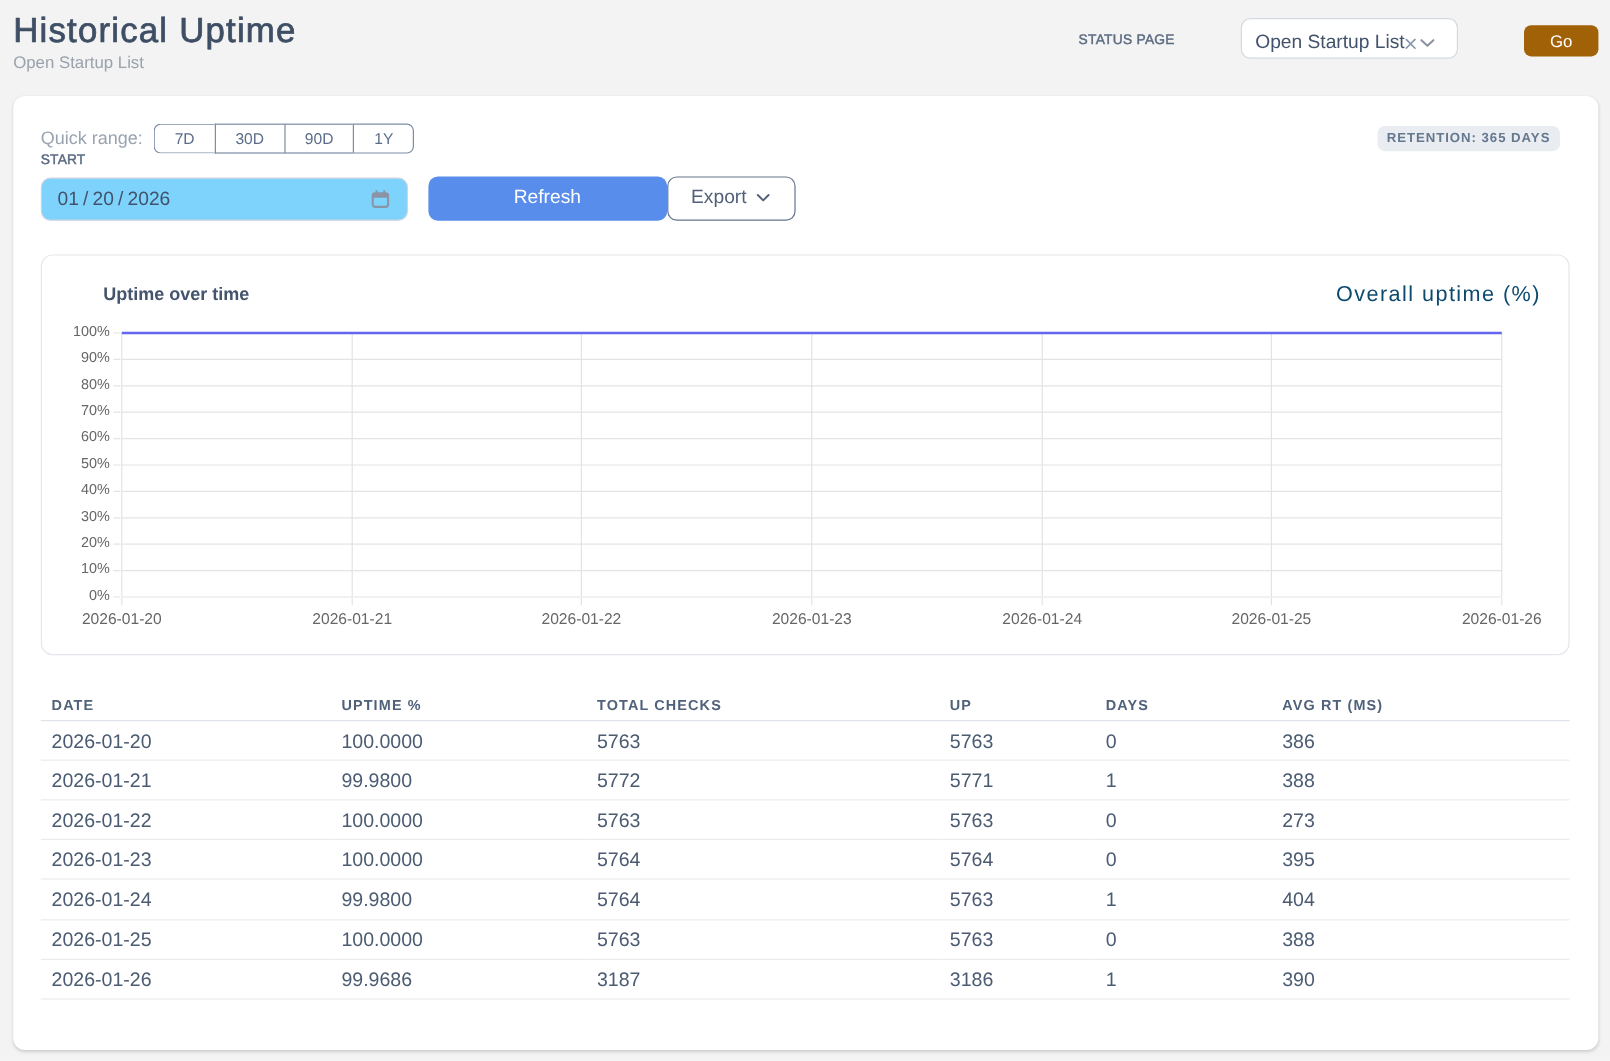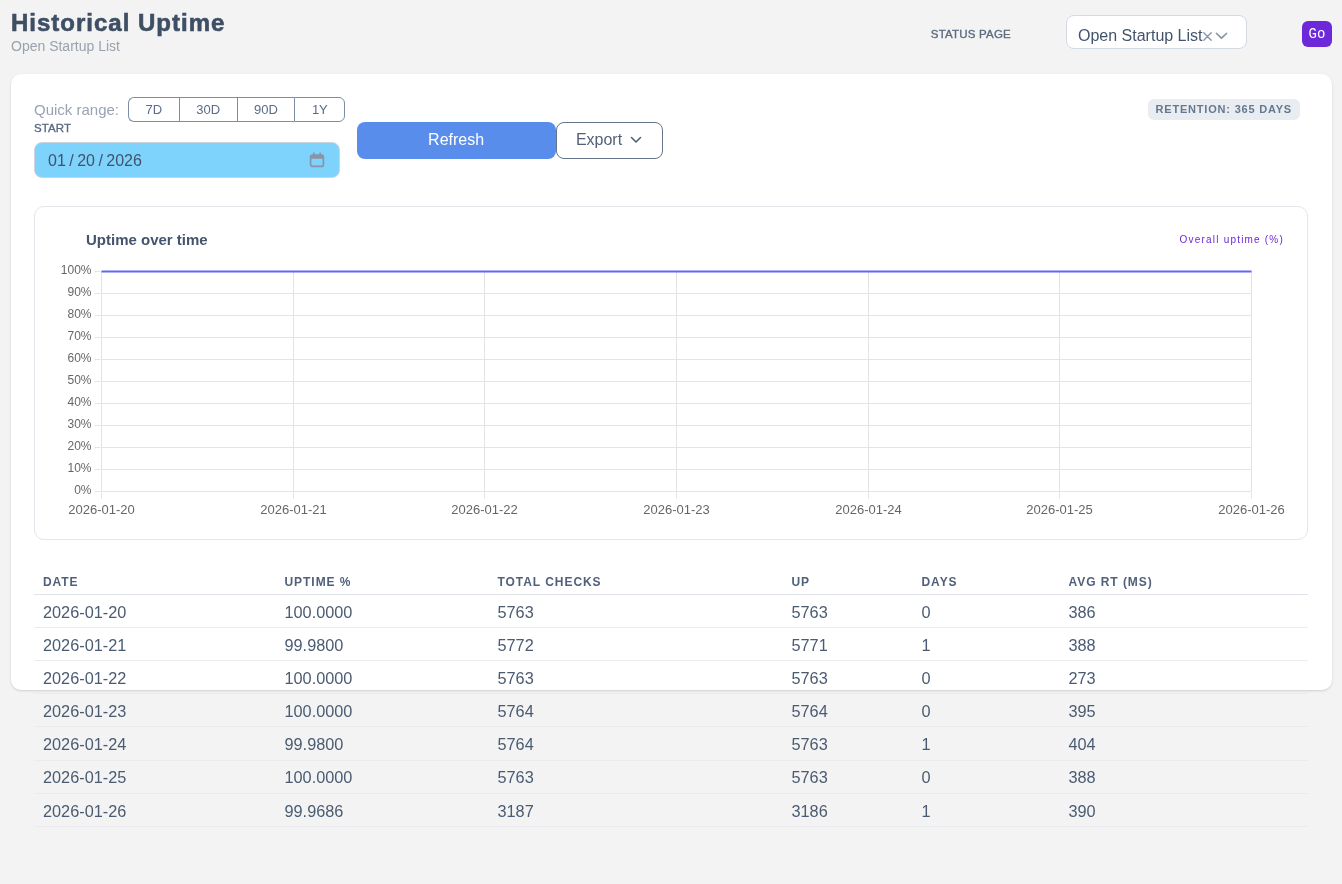--- a/index.html
+++ b/index.html
@@ -7,23 +7,23 @@
 html,body { width:1342px; height:884px; }
 body {
   background: #f2f3f2;
   font-family: "Liberation Sans", sans-serif;
   color: #4b5b72;
 }
 .page { padding: 0 10px 0 11px; }
 .topbar { display:flex; justify-content:space-between; align-items:flex-start; }
 h1 {
   margin-top: 9px;
-  font-size: 24px;
+  font-size: 29px;
   line-height: 1.2;
-  font-weight: bold;
+  font-weight: normal;
   -webkit-text-stroke: 0.6px #3e4e64;
   color: #3e4e64;
   letter-spacing: 1px;
 }
 .sub { margin-top: 0px; font-size: 14px; color: #9aa2ad; }
 .topctl { display:flex; align-items:flex-start;gap:46px; }
 .lbl-sp {
   font-size: 11.5px; color: #5c6b80;
   -webkit-text-stroke: 0.35px #5c6b80;
   letter-spacing: 0.2px; margin: 27.5px 9px 0 0;
@@ -32,31 +32,31 @@
   width: 181px; height: 34px; white-space: nowrap;
   background: #fff; border: 1px solid #d4dae2; border-radius: 8px;
   display: flex; align-items: center;
   padding: 8px 10px 0 11px;
   font-size: 16px; color: #43536b;
   margin-top: 15px;
 }
 .statussel .xic { margin-left: 0.5px; flex: none; }
 .statussel svg { margin-left: 3px; }
 .go {
-  width: 30px; height: 25.5px; margin-left: 9px; margin-top: 21px;
-  background: #6d28d9; color: #fff; border: none; border-radius: 6px;
-  font-size: 14px; font-family: Liberation Mono, monospace;
+  width: 62px; height: 25.5px; margin-left: 9px; margin-top: 21px;
+  background: #a16207; color: #fff; border: none; border-radius: 6px;
+  font-size: 14px; font-family: Liberation Sans, sans-serif;
 }
 .card {
   margin-top: 20px;
   background: #fff;
   border-radius: 10px;
   box-shadow: 0 1px 2px rgba(16,24,40,.06), 0 1px 3px rgba(16,24,40,.1);
   padding: 23px 24px 0 23px;
-  height: 616px;
+  height: 795px;
 }
 .row1 { display:flex; align-items:center; height: 25px; }
 .qr { font-size: 15px; color: #99a3b1; margin-right: 9px; }
 .btngroup { display:flex; }
 .btngroup button {
   padding: 0 16.5px; height: 25px;
   background: #fff; border: 1px solid #7d8da6;
   border-right: none;
   font-size: 13px; color: #5b6d89; font-family: inherit;
 }
@@ -85,41 +85,41 @@
   height: 36px;
   border: 1px solid #ccd4de; border-radius: 8px;
   background: #7dd3fc;
   display: flex; align-items: center;
   padding: 2px 14px 0 13px;
   font-size: 16px; color: #42526b;
 }
 .date { word-spacing: -1px; }
 .input .spacer { flex: 1; }
 .input > svg { margin-top: -1.5px; }
-.btnrow { display: flex; align-items: flex-start; }
+.btnrow { display: flex; align-items: flex-end; }
 .refresh {
   flex: 1; height: 37px;
   background: #598deb; color: #fff; border: none; border-radius: 8px;
   font-size: 16px; font-family: inherit;
 }
 .export {
   width: 107px; height: 37px;
   background: #fff; border: 1px solid #64748b; border-radius: 8px;
   font-size: 16px; color: #52617a; font-family: inherit;
   display: flex; align-items: center; justify-content: center; gap: 8px;
 }
 .chartbox {
   margin-top: 28px;
   border: 1px solid #e3e6ea; border-radius: 10px;
   height: 334px;
   padding: 24px 23px 0;
 }
 .chead { display: flex; justify-content: space-between; height: 18px; align-items: center; }
 .ctitle { font-size: 15px; font-weight: bold; color: #44546c; margin-left: 28px; }
-.clegend { font-size: 10px; color: #6d28d9; letter-spacing: 1.2px; }
+.clegend { font-size: 18px; color: #0c4a6e; letter-spacing: 1.2px; }
 table {
   width: 100%;
   margin-top: 22px;
   border-collapse: collapse;
 }
 th {
   text-align: left;
   font-size: 12px; font-weight: bold; letter-spacing: 0.95px;
   color: #50617b;
   padding: 13px 10px 2px 9px;

